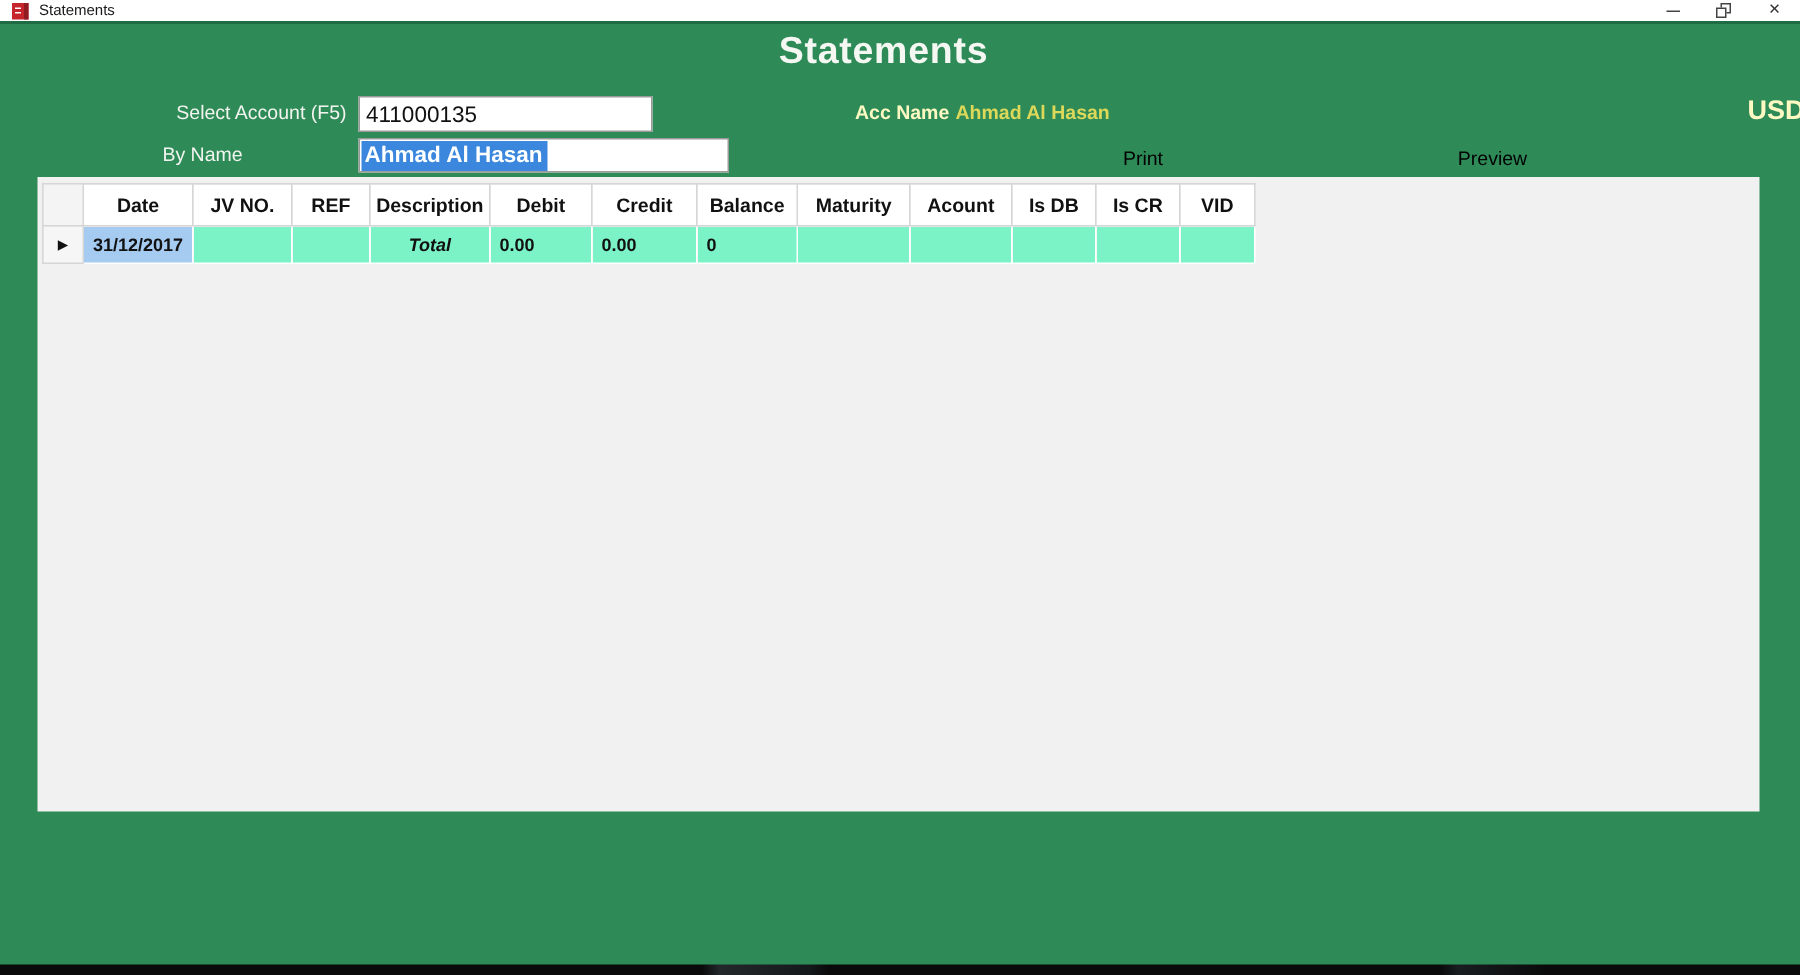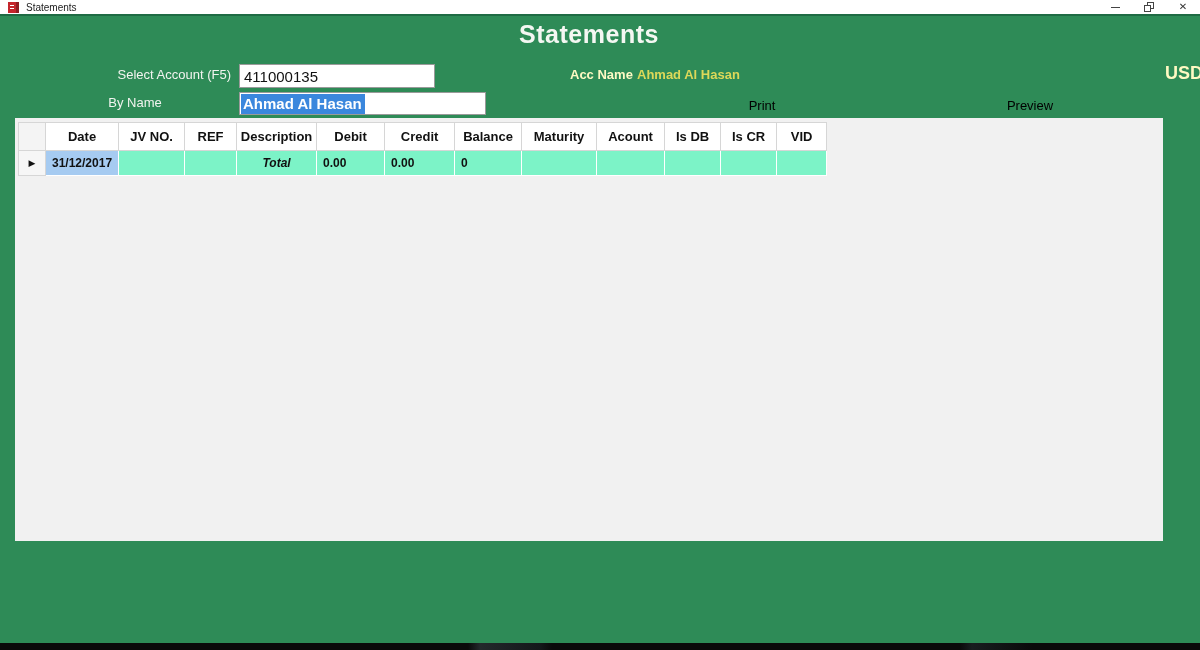--- a/index.html
+++ b/index.html
@@ -33,24 +33,24 @@
   .field-byname  { top:74px; width:247px; height:23px; padding-left:1px; }
   .sel-text { background:#3a87dd; color:#ffffff; padding:1px 3px 2px 2px; font-size:15px; font-weight:600; }
 
   .accname-lbl { position:absolute; top:49px; left:570px; color:#fef9c3; font-size:13px; font-weight:600; }
   .accname-val { position:absolute; top:49px; left:637px; color:#ddd859; font-size:13px; font-weight:600; }
 
   .usd { position:absolute; top:45px; left:1156px; width:56px; text-align:center; color:#fef9c3; font-size:18px; font-weight:700; }
 
   .flat-btn { position:absolute; top:80px; background:transparent; border:none; color:#000000; font-size:13px; text-align:center; cursor:default; font-family:"Liberation Sans", sans-serif; }
   .btn-print   { left:722px; width:80px; }
-  .btn-preview { left:987px; width:86px; }
+  .btn-preview { left:952px; width:86px; }
 
   
-  .grid-panel { position:absolute; top:100px; left:15px; width:1148px; height:423px; background:#f1f1f1; }
+  .grid-panel { position:absolute; top:100px; left:25px; width:1148px; height:423px; background:#f1f1f1; }
   table.grid { border-collapse:collapse; table-layout:fixed; margin:4px 0 0 3px; }
   table.grid td, table.grid th { overflow:hidden; white-space:nowrap; }
   th.hcell { background:#ffffff; border:1px solid #d6d6d6; height:28px; font-size:13px; font-weight:600; color:#111; text-align:center; }
   th.selcol-h { background:#f4f4f4; border:1px solid #d6d6d6; }
   td.dcell { background:#7cf3c7; border:1px solid #ffffff; height:25px; font-size:12px; font-weight:600; color:#111; padding:0 6px; }
   td.selcol { background:#f6f6f6; border:1px solid #d6d6d6; text-align:center; font-size:9px; color:#111; padding:0; }
   td.cell-date { background:#a6cbf1; text-align:left; }
   td.center { text-align:center;font-style:italic; }
 
   

